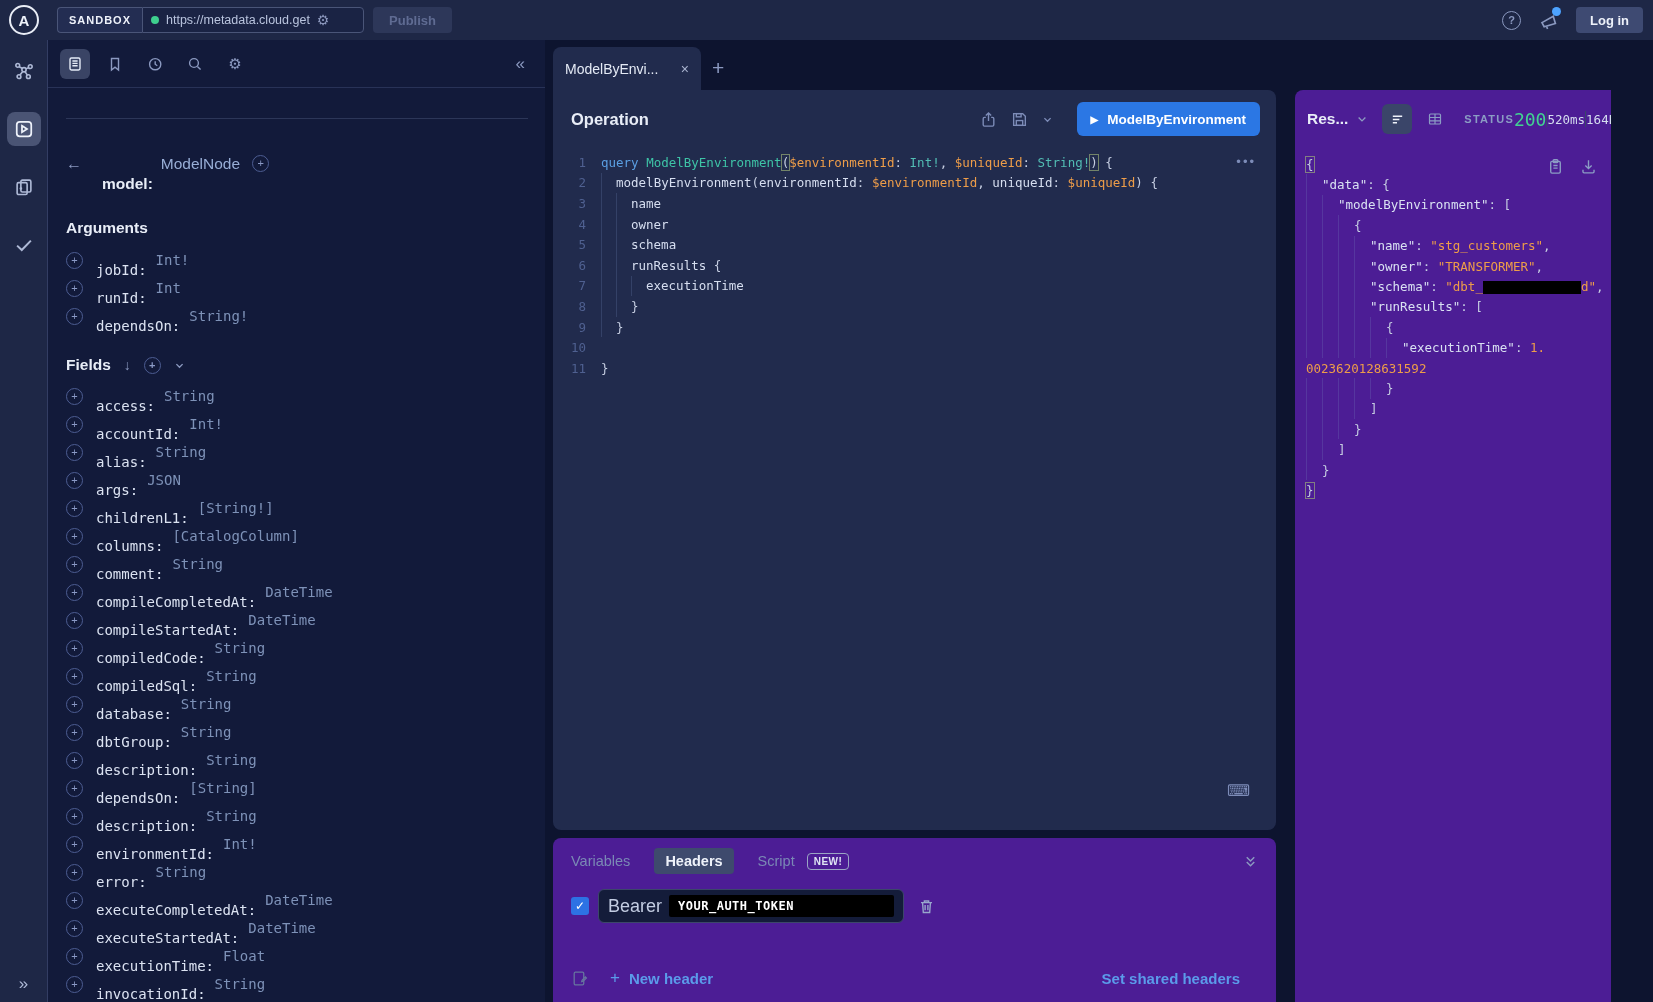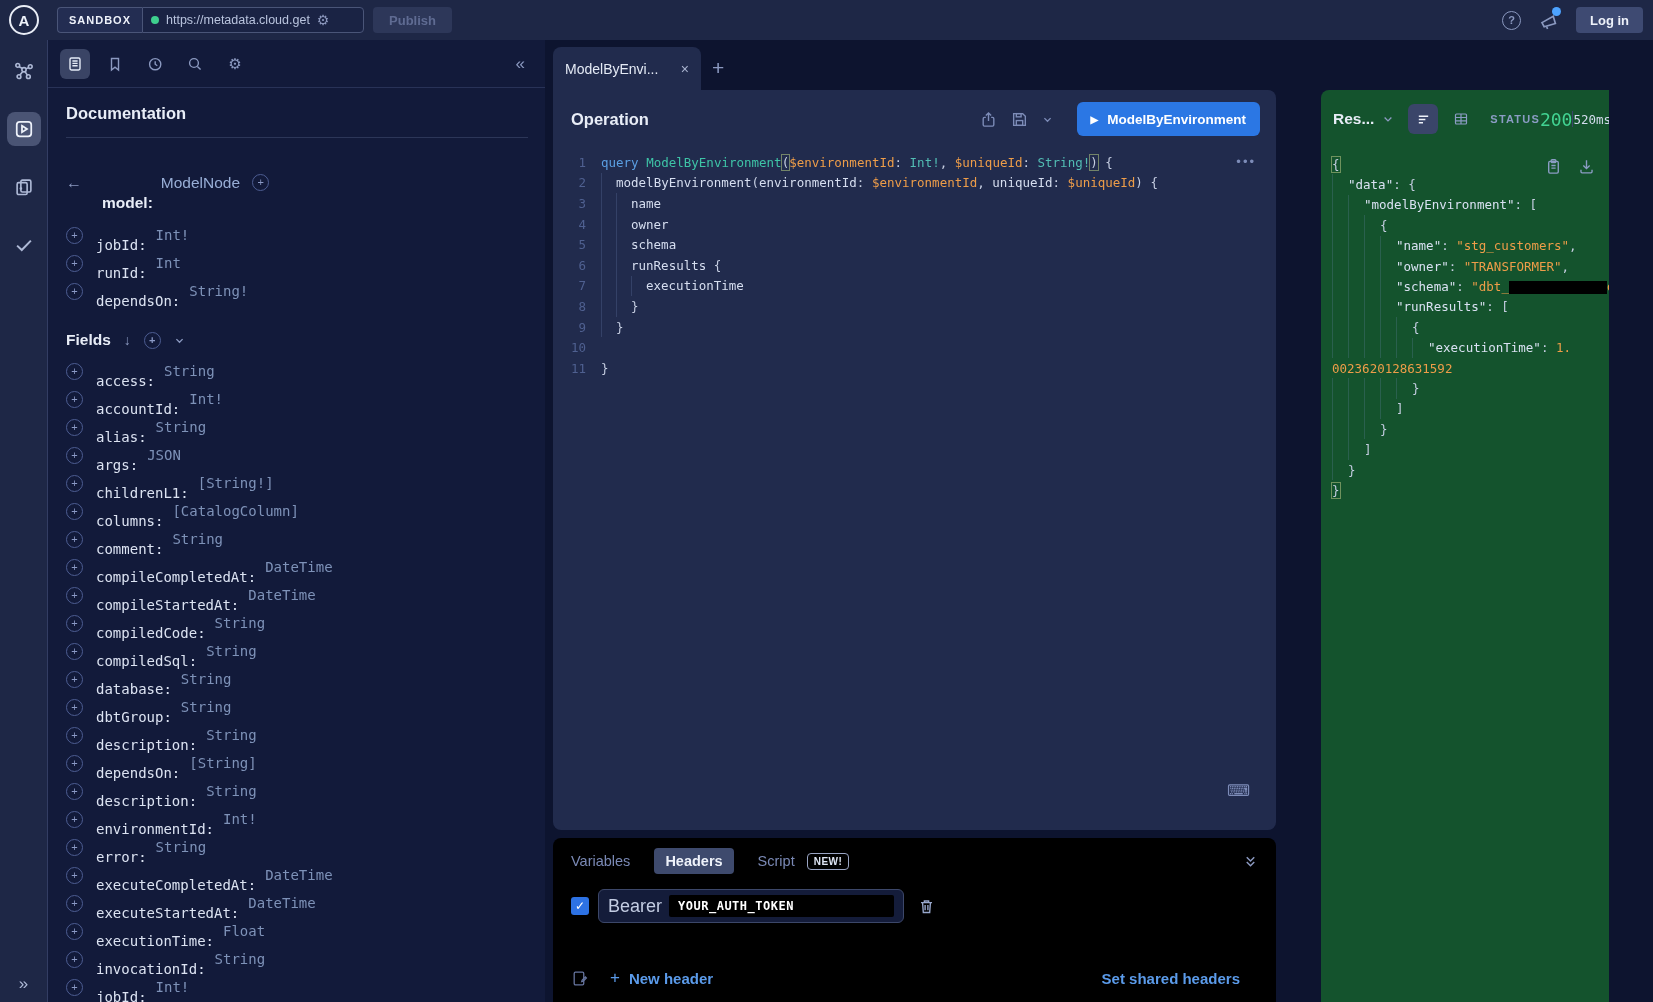--- a/index.html
+++ b/index.html
@@ -76,41 +76,41 @@
   .code-text, .json-text { white-space:pre; }
   .tk-kw { color:#5b9fe3; } .tk-op { color:#3ec4a7; } .tk-var { color:#ee9d49; }
   .tk-typ { color:#52bdb4; } .tk-pn { color:#c6cee2; } .tk-fld { color:#d6def0; }
   .tk-mt { color:#c6cee2; box-shadow:0 0 0 1px rgba(160,180,120,.65); }
   .tk-key { color:#d9e1f2; } .tk-str { color:#ee9d49; } .tk-num { color:#ee9d49; }
   .tk-red { display:inline-block; width:98px; height:13px; background:#000; vertical-align:middle; }
   .op-dots { position:absolute; right:20px; top:64px; color:#7d8cb8; font-size:13px; letter-spacing:2px; }
   .kbd-icon { position:absolute; right:26px; bottom:30px; color:#7d8cb8; font-size:16px; }
 
   
-  .req-card { position:absolute; left:553px; top:838px; width:723px; height:164px; background:#000000; border-radius:8px 8px 0 0; }
+  .req-card { position:absolute; left:553px; top:838px; width:723px; height:164px; background:#4c1d95; border-radius:8px 8px 0 0; }
   .req-tabs { height:46px; display:flex; align-items:center; padding:0 18px; gap:24px; }
   .req-tab { font-size:14.5px; color:#7a89b5; }
   .req-tab.active { background:#3e4a6d; color:#eef2fa; font-weight:bold; padding:5px 11px; border-radius:4px; }
   .new-badge { border:1px solid #9aa5c4; border-radius:4px; padding:2px 6px; font-size:10px; font-weight:bold; letter-spacing:.5px; color:#dfe6f4; margin-left:-12px; }
   .req-collapse { margin-left:auto; color:#8b99c0; }
   .hdr-row { display:flex; align-items:center; padding:0 18px; margin-top:5px; }
   .checkbox { width:18px; height:18px; background:#2d72e4; border-radius:3px; color:#fff; font-size:12px; display:flex; align-items:center; justify-content:center; flex:none; }
   .hdr-input { margin-left:12px; width:294px; height:34px; background:#141c3a; border:1px solid #3c4769; border-radius:6px; padding:0 12px; color:#dfe5f2; font-size:14px; font-family:"Liberation Sans",sans-serif; }
   .hdr-value { margin-left:9px; width:306px; height:34px; background:#141c3a; border:1px solid #3c4769; border-radius:6px; display:flex; align-items:center; padding:0 9px; }
   .bearer { color:#c3cce2; font-size:18px; }
   .token-box { margin-left:7px; background:#000; border-radius:2px; padding:4px 9px; color:#fff; font-size:12px; font-weight:bold; letter-spacing:.5px; flex:1; }
   .trash { margin-left:14px; color:#98a7cc; }
   .req-footer { position:absolute; left:18px; right:36px; bottom:14px; display:flex; align-items:center; }
   .script-icon { color:#67759f; }
   .new-header { margin-left:22px; color:#5b9bea; font-size:15px; font-weight:bold; display:flex; align-items:center; gap:9px; }
   .new-header .plus { font-size:17px; font-weight:normal; }
   .shared-headers { margin-left:auto; color:#5b9bea; font-size:15px; font-weight:bold; }
 
   
-  .res-card { position:absolute; left:1295px; top:90px; width:288px; bottom:0; background:#14532d; border-radius:8px 0 0 0; overflow:hidden;margin-left:26px; }
+  .res-card { position:absolute; left:1295px; top:90px; width:316px; bottom:0; background:#4c1d95; border-radius:8px 0 0 0; overflow:hidden; }
   .res-header { height:58px; display:flex; align-items:center; padding:0 10px 0 12px; }
   .res-title { font-size:15.5px; font-weight:bold; color:#e8edf7; }
   .res-chevron { margin-left:8px; color:#8b99c0; }
   .view-toggle { margin-left:14px; display:flex; align-items:center; gap:8px; }
   .view-btn { width:30px; height:30px; border-radius:6px; display:flex; align-items:center; justify-content:center; color:#8b9cc4; }
   .view-btn.active { background:#3a4569; color:#eef2fa; }
   .status-group { margin-left:14px; display:flex; align-items:center; white-space:nowrap; }
   .status-label { font-size:11px; font-weight:bold; letter-spacing:1.2px; color:#8b9cc4; }
   .status-code { font-size:18px; color:#42d392; }
   .meta-sep { width:1px; height:16px; background:#39456b; }
@@ -205,29 +205,31 @@
         <svg width="16" height="16" viewBox="0 0 16 16" fill="none" stroke="currentColor" stroke-width="1.4">
             <circle cx="7" cy="7" r="4.4"></circle>
             <path d="M10.4 10.4 L13.6 13.6"></path>
           </svg>
       </div>
       <div class="sb-tool" style="font-size:15px;">⚙</div>
       <div class="sb-collapse">«</div>
     </div>
 
     <div class="sb-content">
-      <div class="sb-title">Documentation</div>
       <hr class="sb-divider">
       <div class="model-row">
         <span class="back-arrow">←</span>
         <span class="model-label mono" style="font-family:'Liberation Sans',sans-serif;margin-top:41px;">model:</span>
         <span class="model-type" style="margin-left:-4px;">ModelNode</span>
         <span class="pluscircle">+</span>
       </div>
 
+      <div class="section-title">
+          <span>Arguments</span>
+        </div>
       <div class="doc-rows">
 
           <div class="doc-row">
             <span class="pluscircle">+</span>
             <span class="mono doc-field">jobId:</span>
             <span class="mono doc-type" style="margin-left:-4px;">Int!</span>
           </div>
 
           <div class="doc-row">
             <span class="pluscircle">+</span>

